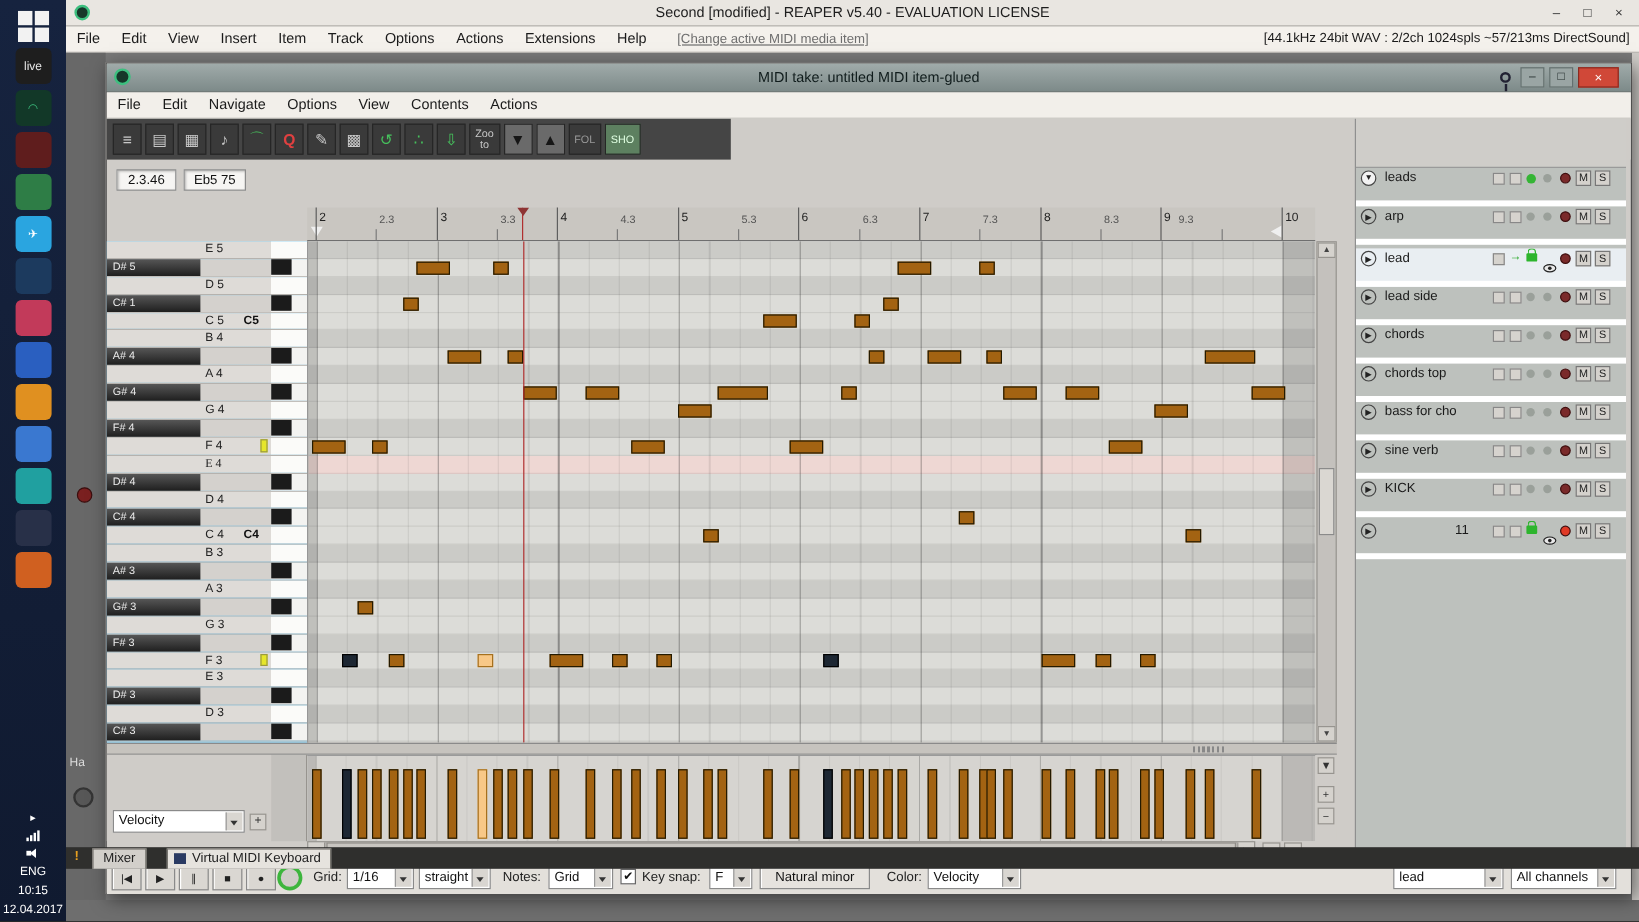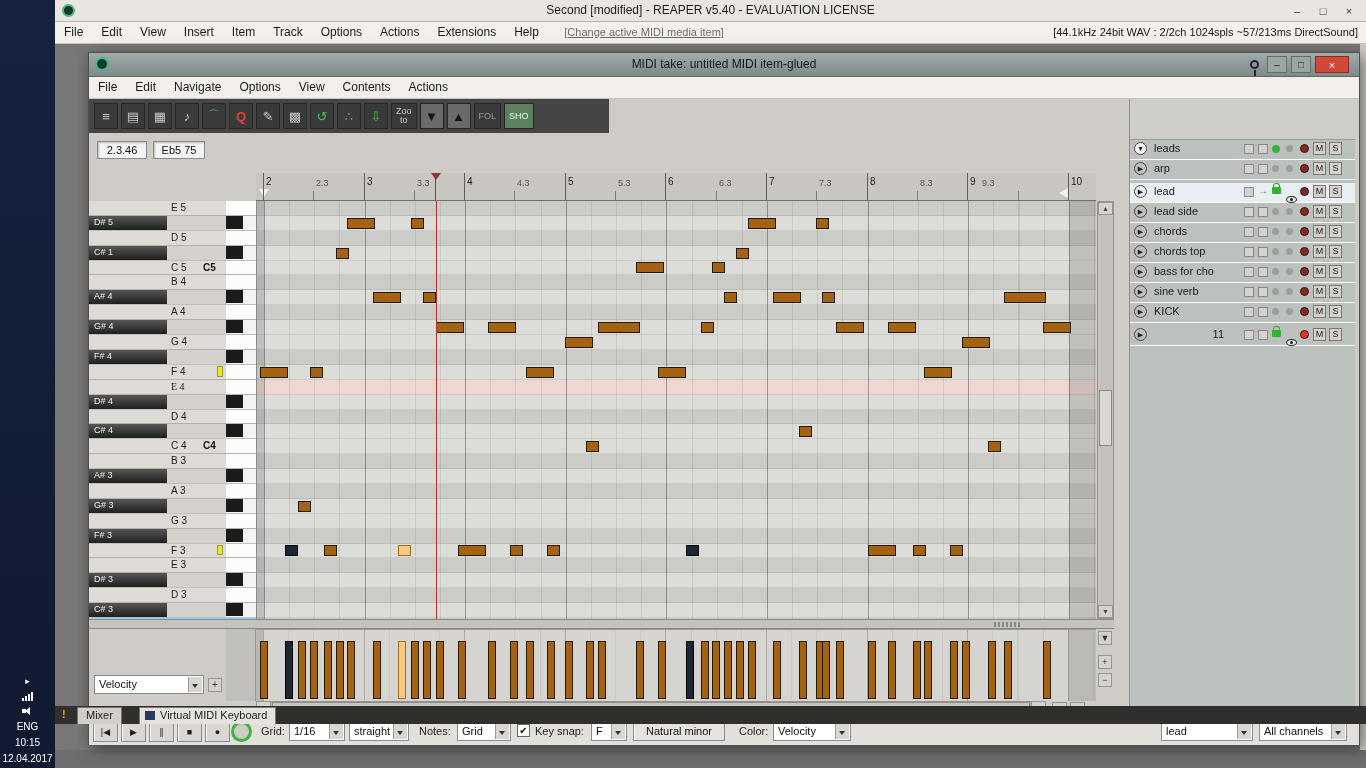--- a/index.html
+++ b/index.html
@@ -183,21 +183,21 @@
   #btn-scale{left:544px;width:92px;}
   #lab-color{left:650px;} #dd-color{left:684px;width:78px;}
   #dd-track{left:1072px;width:92px;}
   #dd-channels{left:1170px;width:88px;}
   #dd-velocity{position:absolute;left:5px;top:46px;width:110px;height:19px;}
   #lane-plus{position:absolute;left:119px;top:49px;width:14px;height:14px;background:#d5d2cd;border:1px solid #97948f;font-size:10px;line-height:12px;text-align:center;color:#333;}
 
   
   #mw-trackpane{position:absolute;left:1040px;top:46px;width:226px;height:618px;background:#cfcdc9;border-left:1px solid #8f8f8f;}
   #mw-tracks{position:absolute;left:0;top:40px;right:0;bottom:0;background:#bdc1bd;border-top:1px solid #9a9a9a;}
-  .trow{position:relative;height:20px;border-bottom:1px solid #ffffff;}
+  .trow{position:relative;height:32px;border-bottom:5px solid #ffffff;}
   .trow.sel{background:#e9eef2;}
   .tico{position:absolute;left:4px;top:2px;width:13px;height:13px;border-radius:50%;border:1px solid #444;font-size:7px;color:#222;
         display:flex;align-items:center;justify-content:center;background:transparent;}
   .trow .tico:first-child{}
   .trow.folder .tico{background:#f2f2f2;}
   .tname{position:absolute;left:24px;top:2px;width:88px;font-size:11px;color:#1a1a1a;white-space:nowrap;overflow:hidden;}
   .tname.num{text-align:right;width:70px;}
   .slot{position:absolute;top:4px;}
   .p0{left:114px;} .p1{left:128px;} .p2{left:142px;} .p3{left:156px;}
   .s-box{width:10px;height:10px;background:#d6d3ce;border:1px solid #888;}
@@ -213,20 +213,41 @@
   .trec.bright{background:#e03a26;}
   .tms{position:absolute;top:2px;width:13px;height:13px;background:#d4d1cc;border:1px solid #777;font-size:9px;line-height:11px;text-align:center;color:#222;}
   .tms.m{left:183px;} .tms.s{left:199px;}
 </style>
 </head>
 <body>
 
 <div id="screen">
 
   <aside id="taskbar">
+    <div id="tb-icons">
+        <div class="tb-icon start">
+          <span class="sq"></span>
+          <span class="sq"></span>
+          <span class="sq"></span>
+          <span class="sq"></span>
+        </div>
+        <div class="tb-icon" style="background: rgb(30, 30, 30); color: rgb(232, 232, 232);">live</div>
+        <div class="tb-icon" style="background: rgb(18, 56, 40); color: rgb(61, 191, 127);">◠</div>
+        <div class="tb-icon" style="background: rgb(95, 29, 29); color: rgb(224, 96, 96);"></div>
+        <div class="tb-icon" style="background: rgb(46, 125, 70); color: rgb(191, 232, 204);"></div>
+        <div class="tb-icon" style="background: rgb(42, 165, 224); color: rgb(255, 255, 255);">✈</div>
+        <div class="tb-icon" style="background: rgb(28, 58, 94); color: rgb(255, 255, 255);"></div>
+        <div class="tb-icon" style="background: rgb(194, 58, 90); color: rgb(255, 208, 218);"></div>
+        <div class="tb-icon" style="background: rgb(42, 95, 192); color: rgb(207, 224, 255);"></div>
+        <div class="tb-icon" style="background: rgb(224, 144, 32); color: rgb(255, 240, 208);"></div>
+        <div class="tb-icon" style="background: rgb(58, 120, 208); color: rgb(208, 228, 255);"></div>
+        <div class="tb-icon" style="background: rgb(32, 160, 160); color: rgb(208, 255, 255);"></div>
+        <div class="tb-icon" style="background: rgb(40, 48, 72); color: rgb(143, 176, 255);"></div>
+        <div class="tb-icon" style="background: rgb(208, 96, 32); color: rgb(255, 224, 192);"></div>
+      </div>
     <div id="tb-bottom">
       <span class="chev">▸</span>
       <span class="sig">
           <span style="height:3px"></span>
           <span style="height:5px"></span>
           <span style="height:7px"></span>
           <span style="height:9px"></span>
         </span>
       <span class="spk"></span>
       <span class="txt">ENG</span>
@@ -245,20 +266,25 @@
         <span class="wbtn">×</span>
       </div>
     </div>
     <div id="main-menubar">
       <span id="main-menu"><div class="mi">File</div><div class="mi">Edit</div><div class="mi">View</div><div class="mi">Insert</div><div class="mi">Item</div><div class="mi">Track</div><div class="mi">Options</div><div class="mi">Actions</div><div class="mi">Extensions</div><div class="mi">Help</div></span>
       <span id="main-menu-extra">[Change active MIDI media item]</span>
       <span id="main-status">[44.1kHz 24bit WAV : 2/2ch 1024spls ~57/213ms DirectSound]</span>
     </div>
 
     <div id="main-body">
+      <div id="left-strip">
+        <span id="ls-rec"></span>
+        <span id="ls-text">Ha</span>
+        <span id="ls-knob"></span>
+      </div>
       <div id="right-sliver"></div>
 
       <div id="midi-window">
         <div id="mw-titlebar">
           <span id="mw-app-icon"></span>
           <div id="mw-title">MIDI take: untitled MIDI item-glued</div>
           <div id="mw-controls">
             <span class="ico-pin"></span>
             <span class="mwbtn">–</span>
             <span class="mwbtn">□</span>

